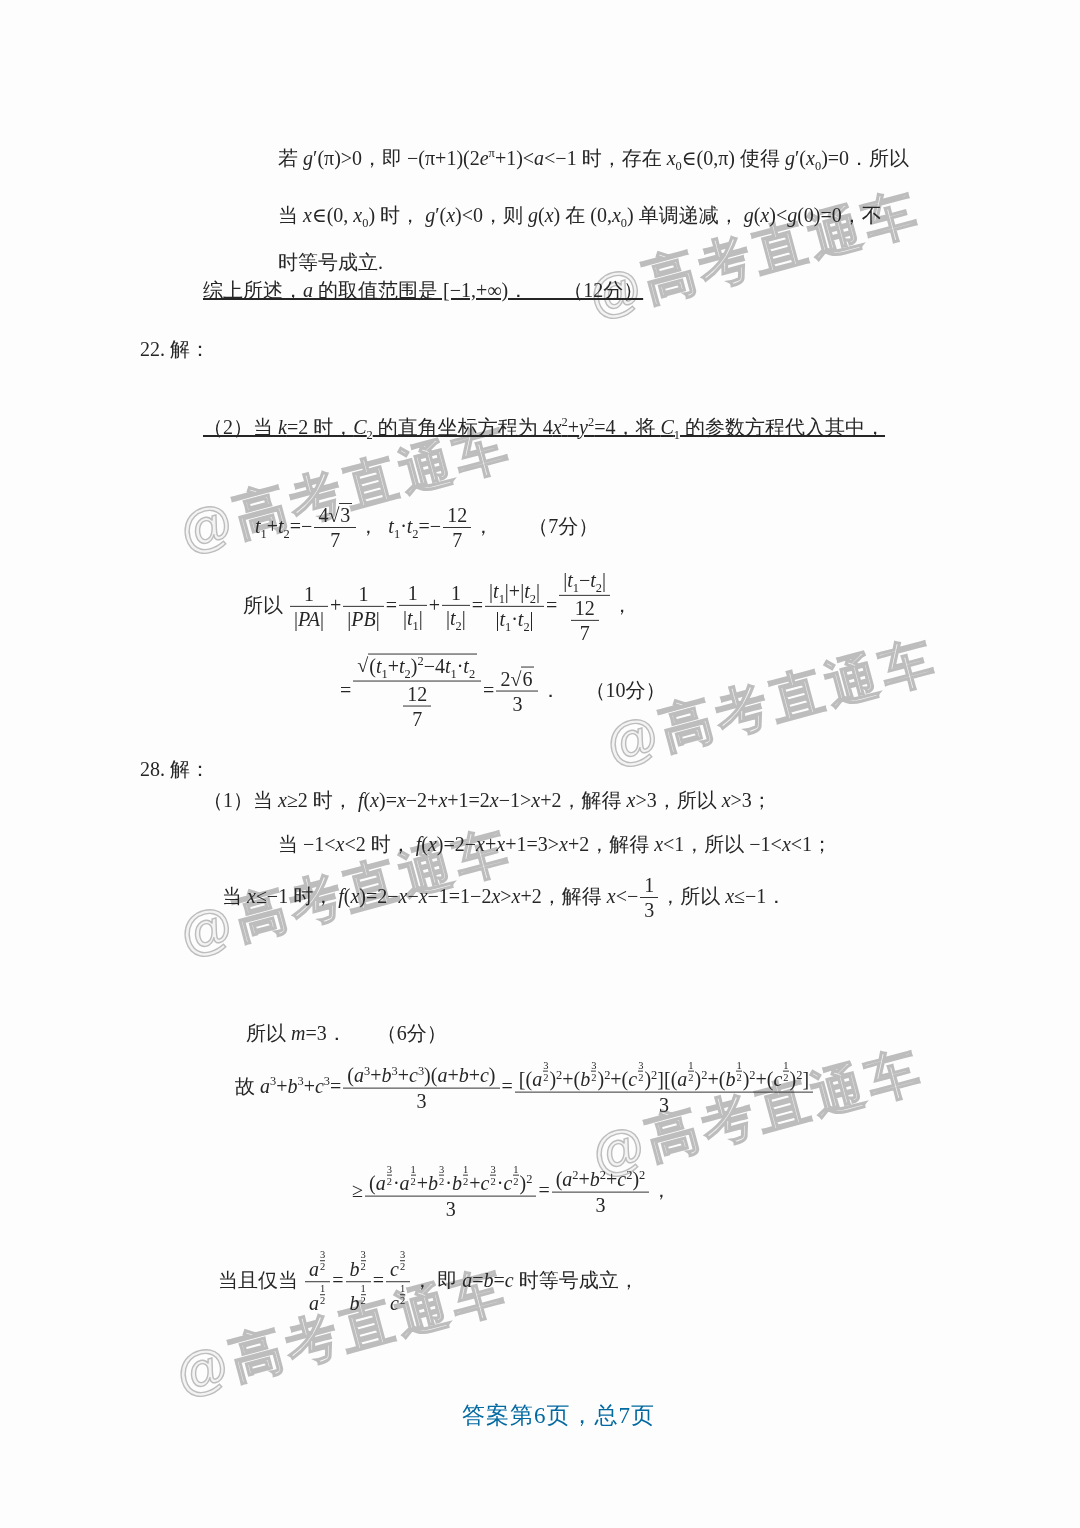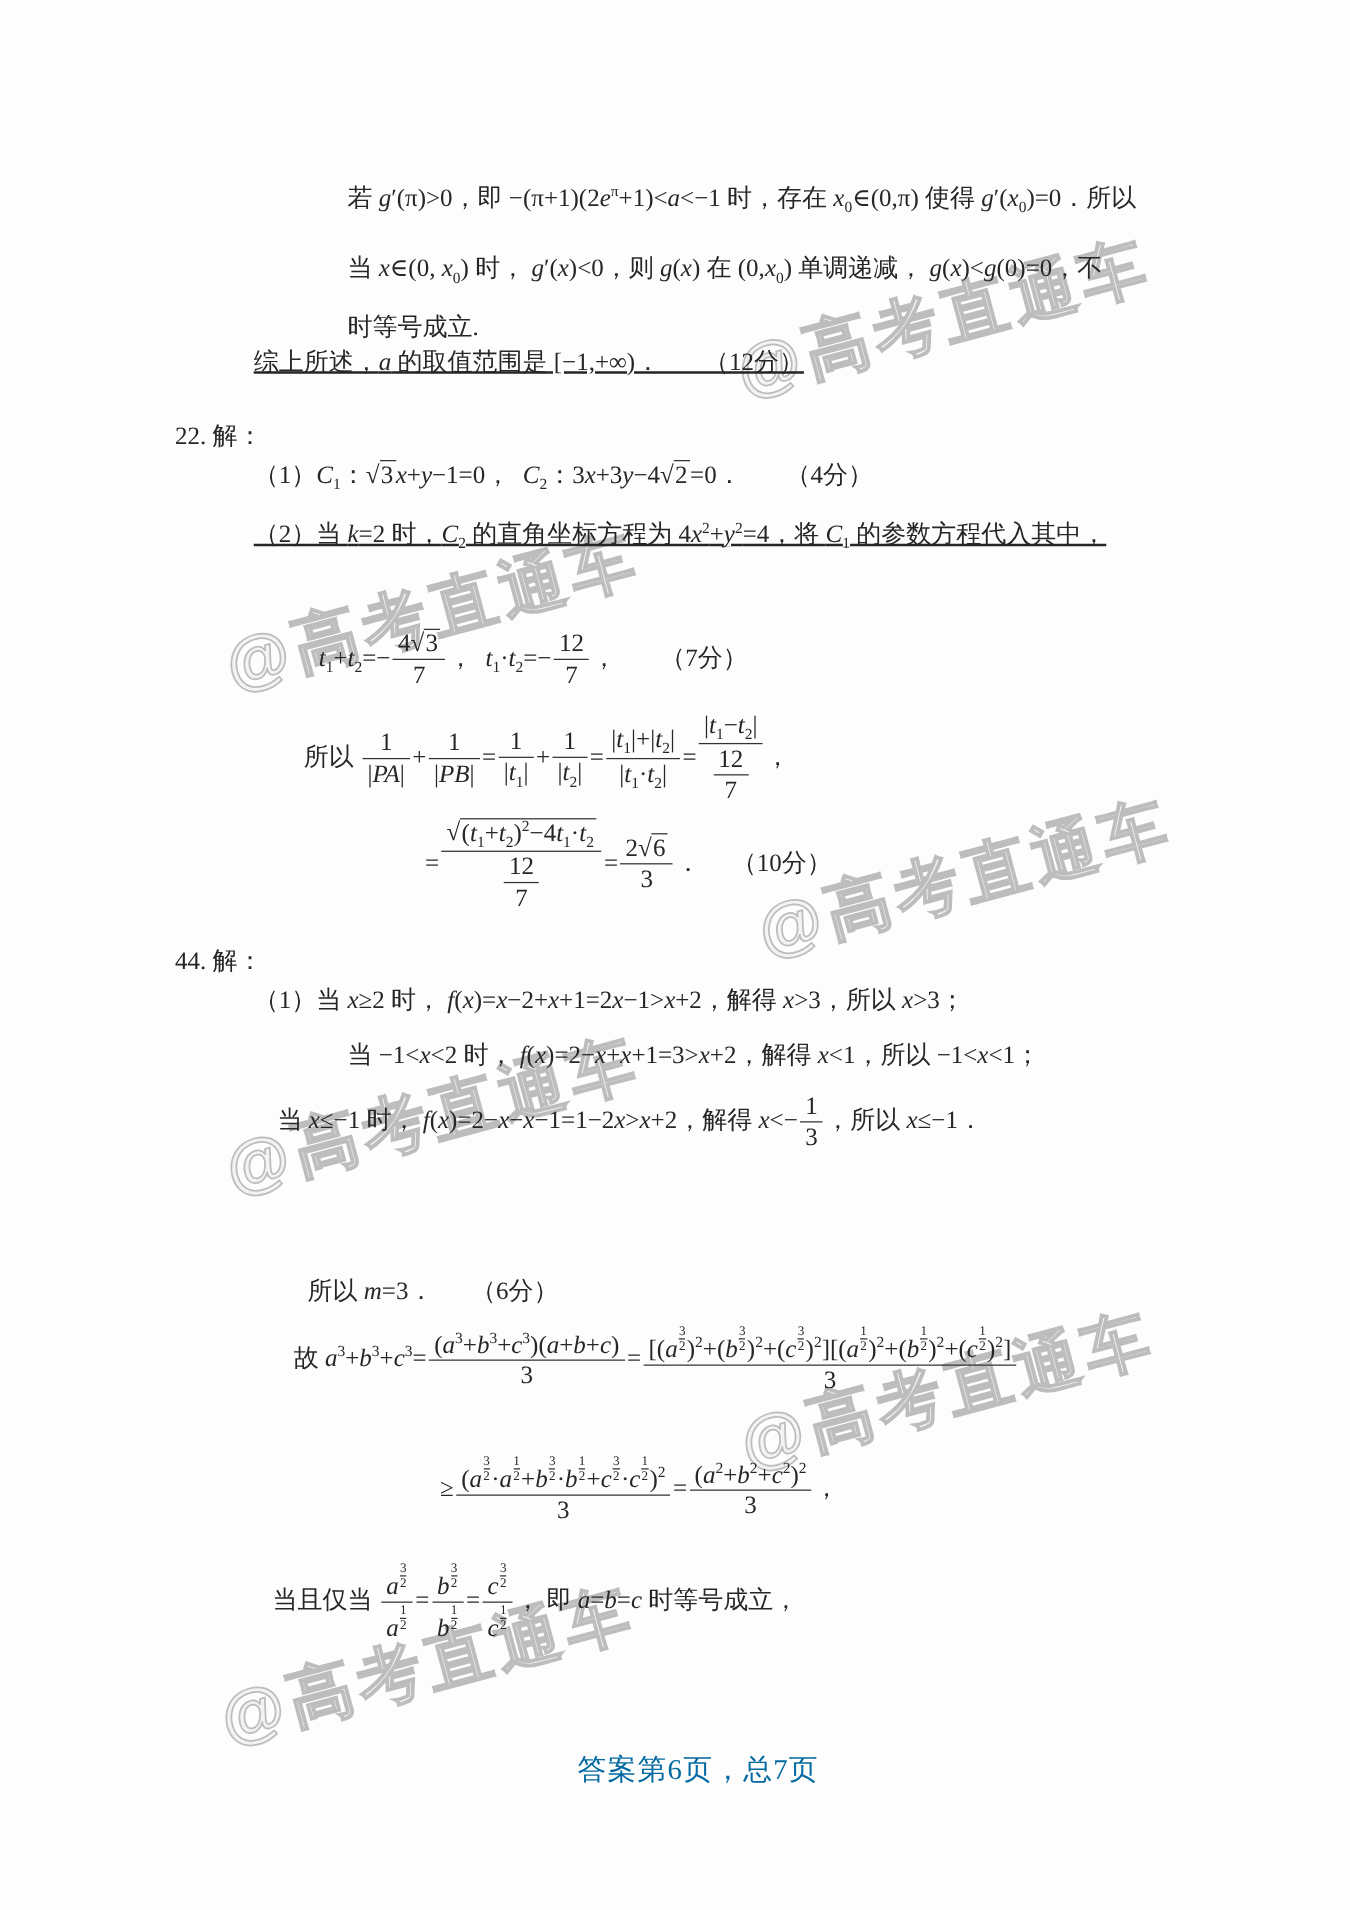--- a/index.html
+++ b/index.html
@@ -68,27 +68,26 @@
   <div class="wm" id="wm4">@高考直通车</div>
   <div class="wm" id="wm5">@高考直通车</div>
   <div class="wm" id="wm6">@高考直通车</div>
 
   <div class="line" id="a1">若 <i>g</i>′(π)&gt;0，即 −(π+1)(2<i>e</i><sup>π</sup>+1)&lt;<i>a</i>&lt;−1 时，存在 <i>x</i><sub>0</sub>∈(0,π) 使得 <i>g</i>′(<i>x</i><sub>0</sub>)=0．所以</div>
   <div class="line" id="a2">当 <i>x</i>∈(0, <i>x</i><sub>0</sub>) 时，&nbsp;<i>g</i>′(<i>x</i>)&lt;0，则 <i>g</i>(<i>x</i>) 在 (0,<i>x</i><sub>0</sub>) 单调递减，&nbsp;<i>g</i>(<i>x</i>)&lt;<i>g</i>(0)=0，不</div>
   <div class="line" id="a3">时等号成立.</div>
   <div class="line" id="a4">综上所述，<i>a</i> 的取值范围是 [−1,+∞)．&nbsp;&nbsp;&nbsp;&nbsp;&nbsp;&nbsp;&nbsp;（12分）</div>
 
   <div class="line" id="b0">22. 解：</div>
-  <div class="line" id="b1">（1）<i>C</i><sub>1</sub>：<span class="sq">√<u>3</u></span><i>x</i>+<i>y</i>−1=0，&nbsp;&nbsp;<i>C</i><sub>2</sub>：3<i>x</i>+3<i>y</i>−4<span class="sq">√<u>2</u></span>=0．&nbsp;&nbsp;&nbsp;&nbsp;&nbsp;&nbsp;&nbsp;（4分）</div>
   <div class="line" id="b2">（2）当 <i>k</i>=2 时，<i>C</i><sub>2</sub> 的直角坐标方程为 4<i>x</i><sup>2</sup>+<i>y</i><sup>2</sup>=4，将 <i>C</i><sub>1</sub> 的参数方程代入其中，</div>
   <div class="line vc" id="b4"><i>t</i><sub>1</sub>+<i>t</i><sub>2</sub>=−<span class="fr"><b>4<span class="sq">√<u>3</u></span></b><u>7</u></span>，&nbsp;&nbsp;<i>t</i><sub>1</sub>·<i>t</i><sub>2</sub>=−<span class="fr"><b>12</b><u>7</u></span>，&nbsp;&nbsp;&nbsp;&nbsp;&nbsp;&nbsp;&nbsp;（7分）</div>
   <div class="line vc" id="b5">所以 <span class="fr"><b>1</b><u>|<i>PA</i>|</u></span>+<span class="fr"><b>1</b><u>|<i>PB</i>|</u></span>=<span class="fr"><b>1</b><u>|<i>t</i><sub>1</sub>|</u></span>+<span class="fr"><b>1</b><u>|<i>t</i><sub>2</sub>|</u></span>=<span class="fr"><b>|<i>t</i><sub>1</sub>|+|<i>t</i><sub>2</sub>|</b><u>|<i>t</i><sub>1</sub>·<i>t</i><sub>2</sub>|</u></span>=<span class="fr"><b>|<i>t</i><sub>1</sub>−<i>t</i><sub>2</sub>|</b><u><span class="fr"><b>12</b><u>7</u></span></u></span>，</div>
   <div class="line vc" id="b6">=<span class="fr"><b><span class="sq">√<u>(<i>t</i><sub>1</sub>+<i>t</i><sub>2</sub>)<sup>2</sup>−4<i>t</i><sub>1</sub>·<i>t</i><sub>2</sub></u></span></b><u><span class="fr"><b>12</b><u>7</u></span></u></span>=<span class="fr"><b>2<span class="sq">√<u>6</u></span></b><u>3</u></span>．&nbsp;&nbsp;&nbsp;&nbsp;&nbsp;（10分）</div>
 
-  <div class="line" id="c0">44. 解：</div>
+  <div class="line" id="c0">28. 解：</div>
   <div class="line" id="c1">（1）当 <i>x</i>≥2 时，&nbsp;<i>f</i>(<i>x</i>)=<i>x</i>−2+<i>x</i>+1=2<i>x</i>−1&gt;<i>x</i>+2，解得 <i>x</i>&gt;3，所以 <i>x</i>&gt;3；</div>
   <div class="line" id="c2">当 −1&lt;<i>x</i>&lt;2 时，&nbsp;<i>f</i>(<i>x</i>)=2−<i>x</i>+<i>x</i>+1=3&gt;<i>x</i>+2，解得 <i>x</i>&lt;1，所以 −1&lt;<i>x</i>&lt;1；</div>
   <div class="line vc" id="c3">当 <i>x</i>≤−1 时，&nbsp;<i>f</i>(<i>x</i>)=2−<i>x</i>−<i>x</i>−1=1−2<i>x</i>&gt;<i>x</i>+2，解得 <i>x</i>&lt;−<span class="fr"><b>1</b><u>3</u></span>，所以 <i>x</i>≤−1．</div>
   <div class="line" id="c6">所以 <i>m</i>=3．&nbsp;&nbsp;&nbsp;&nbsp;&nbsp;&nbsp;（6分）</div>
   <div class="line vc" id="c7">故 <i>a</i><sup>3</sup>+<i>b</i><sup>3</sup>+<i>c</i><sup>3</sup>=<span class="fr"><b>(<i>a</i><sup>3</sup>+<i>b</i><sup>3</sup>+<i>c</i><sup>3</sup>)(<i>a</i>+<i>b</i>+<i>c</i>)</b><u>3</u></span>=<span class="fr"><b>[(<i>a</i><span class="sf"><b>3</b><u>2</u></span>)<sup>2</sup>+(<i>b</i><span class="sf"><b>3</b><u>2</u></span>)<sup>2</sup>+(<i>c</i><span class="sf"><b>3</b><u>2</u></span>)<sup>2</sup>][(<i>a</i><span class="sf"><b>1</b><u>2</u></span>)<sup>2</sup>+(<i>b</i><span class="sf"><b>1</b><u>2</u></span>)<sup>2</sup>+(<i>c</i><span class="sf"><b>1</b><u>2</u></span>)<sup>2</sup>]</b><u>3</u></span></div>
   <div class="line vc" id="c8">≥<span class="fr"><b>(<i>a</i><span class="sf"><b>3</b><u>2</u></span>·<i>a</i><span class="sf"><b>1</b><u>2</u></span>+<i>b</i><span class="sf"><b>3</b><u>2</u></span>·<i>b</i><span class="sf"><b>1</b><u>2</u></span>+<i>c</i><span class="sf"><b>3</b><u>2</u></span>·<i>c</i><span class="sf"><b>1</b><u>2</u></span>)<sup>2</sup></b><u>3</u></span>=<span class="fr"><b>(<i>a</i><sup>2</sup>+<i>b</i><sup>2</sup>+<i>c</i><sup>2</sup>)<sup>2</sup></b><u>3</u></span>，</div>
   <div class="line vc" id="c9">当且仅当 <span class="fr"><b><i>a</i><span class="sf"><b>3</b><u>2</u></span></b><u><i>a</i><span class="sf"><b>1</b><u>2</u></span></u></span>=<span class="fr"><b><i>b</i><span class="sf"><b>3</b><u>2</u></span></b><u><i>b</i><span class="sf"><b>1</b><u>2</u></span></u></span>=<span class="fr"><b><i>c</i><span class="sf"><b>3</b><u>2</u></span></b><u><i>c</i><span class="sf"><b>1</b><u>2</u></span></u></span>，&nbsp;即 <i>a</i>=<i>b</i>=<i>c</i> 时等号成立，</div>
 
   <div class="line" id="footer">答案第6页，总7页</div>
 

